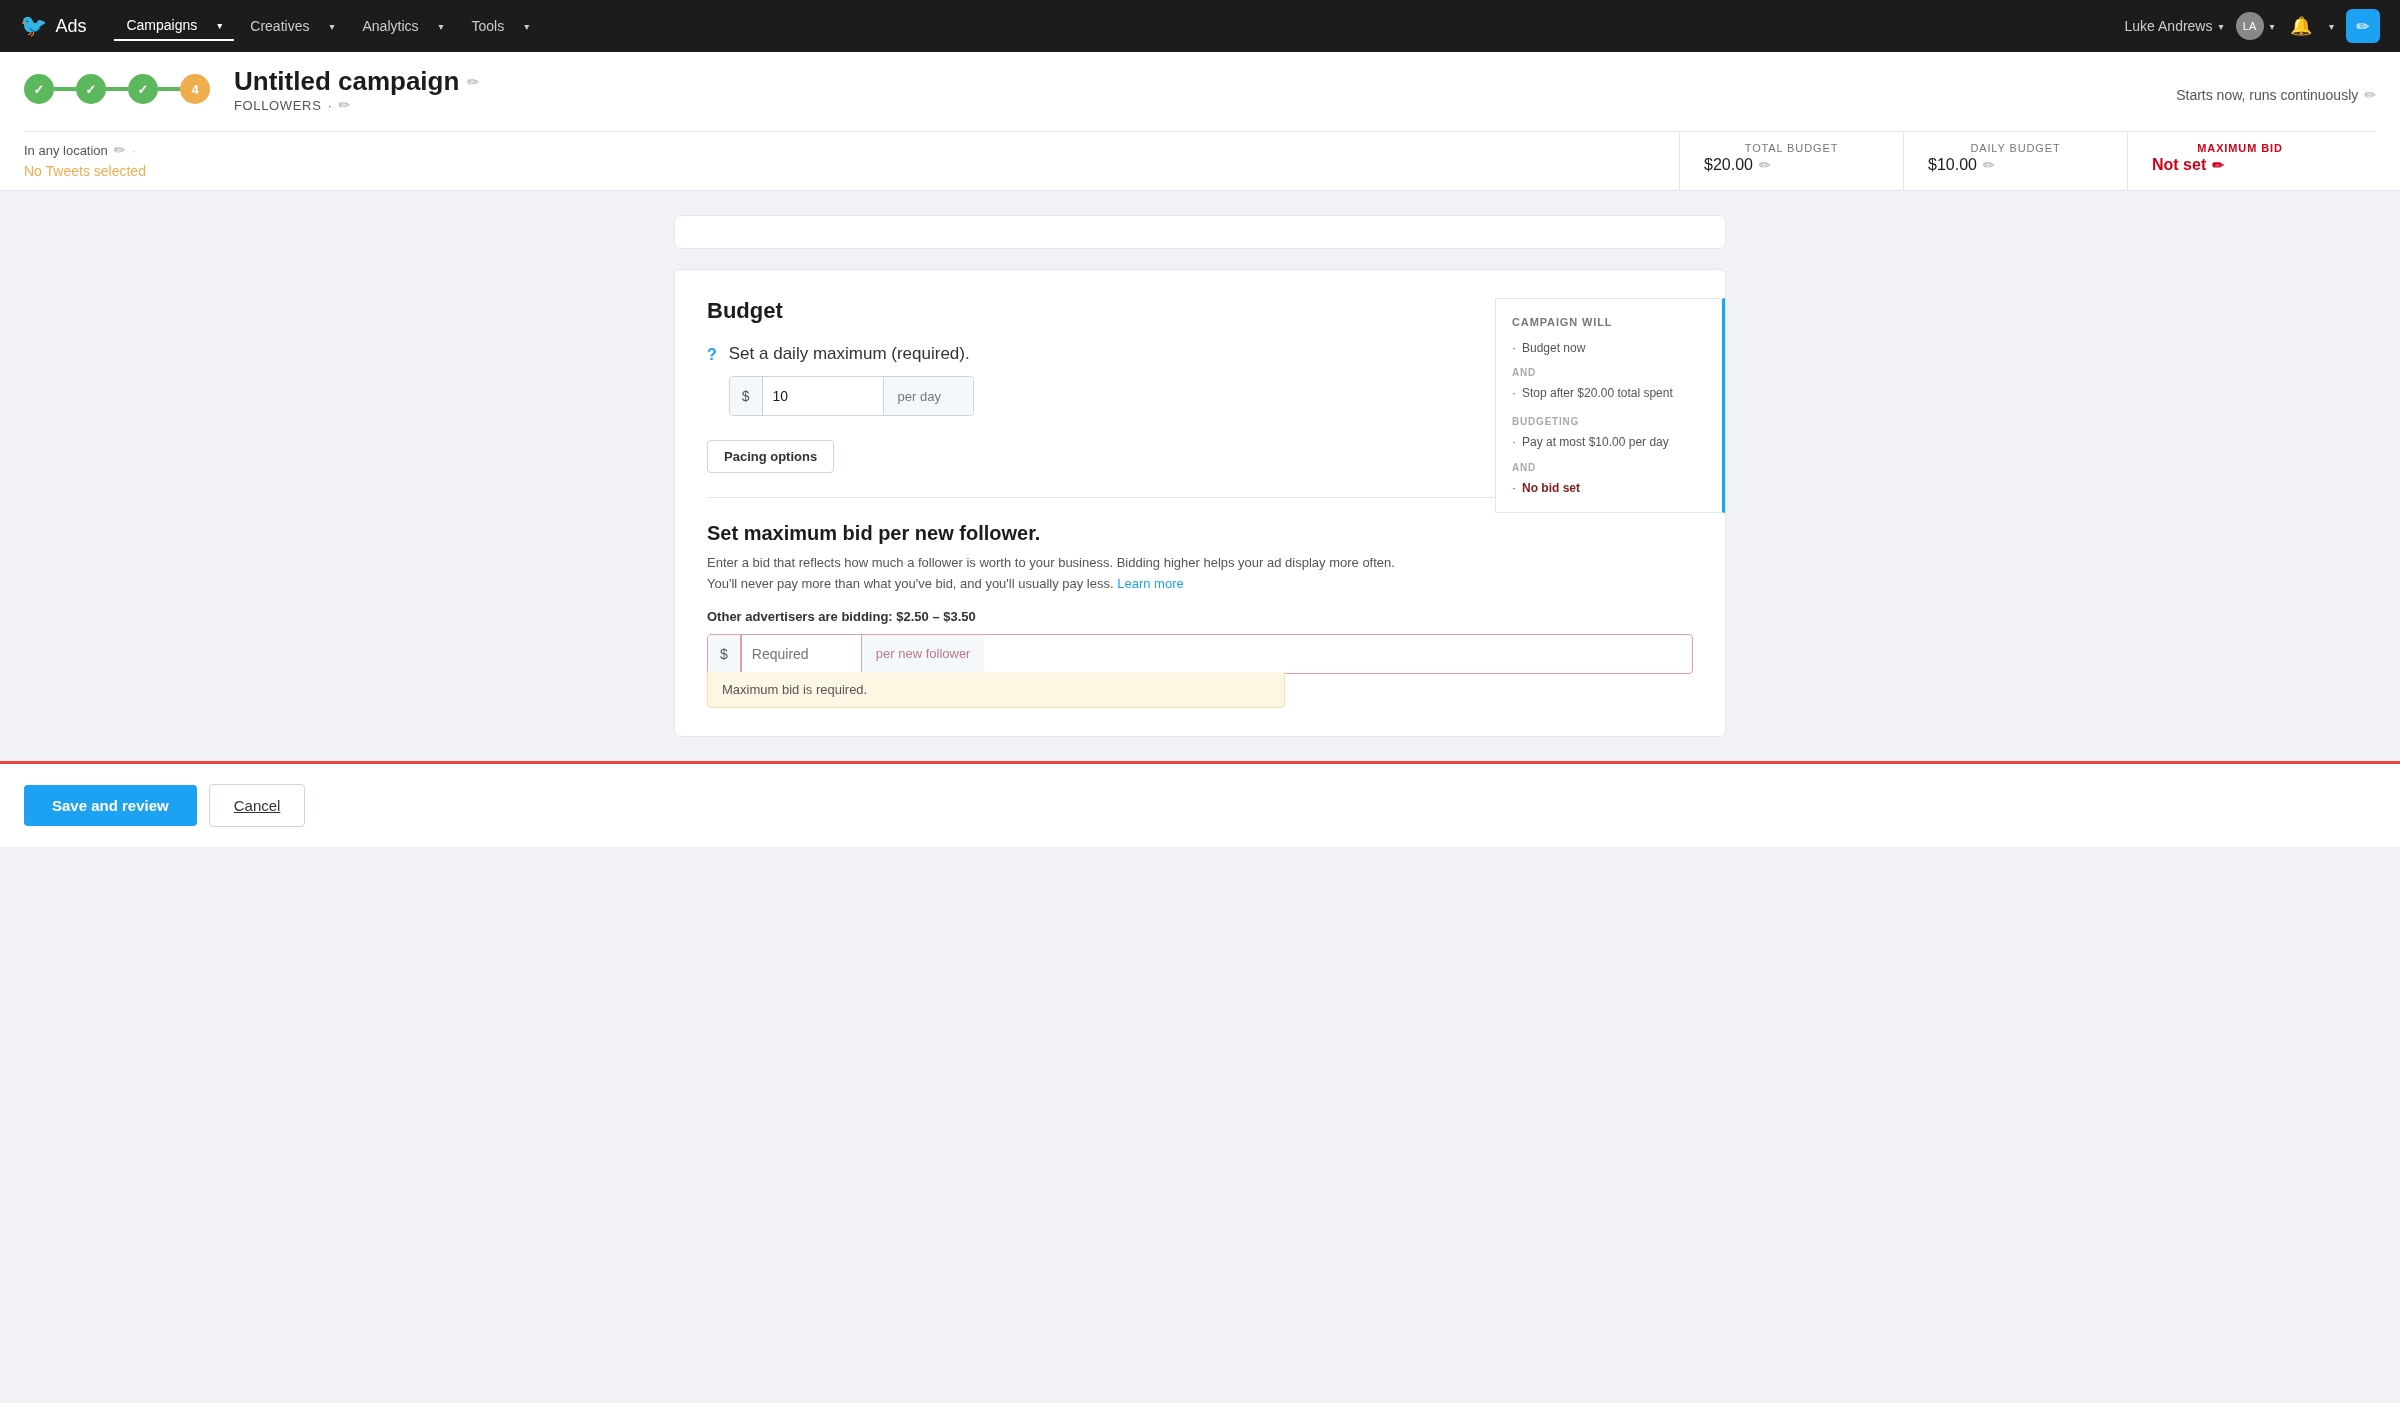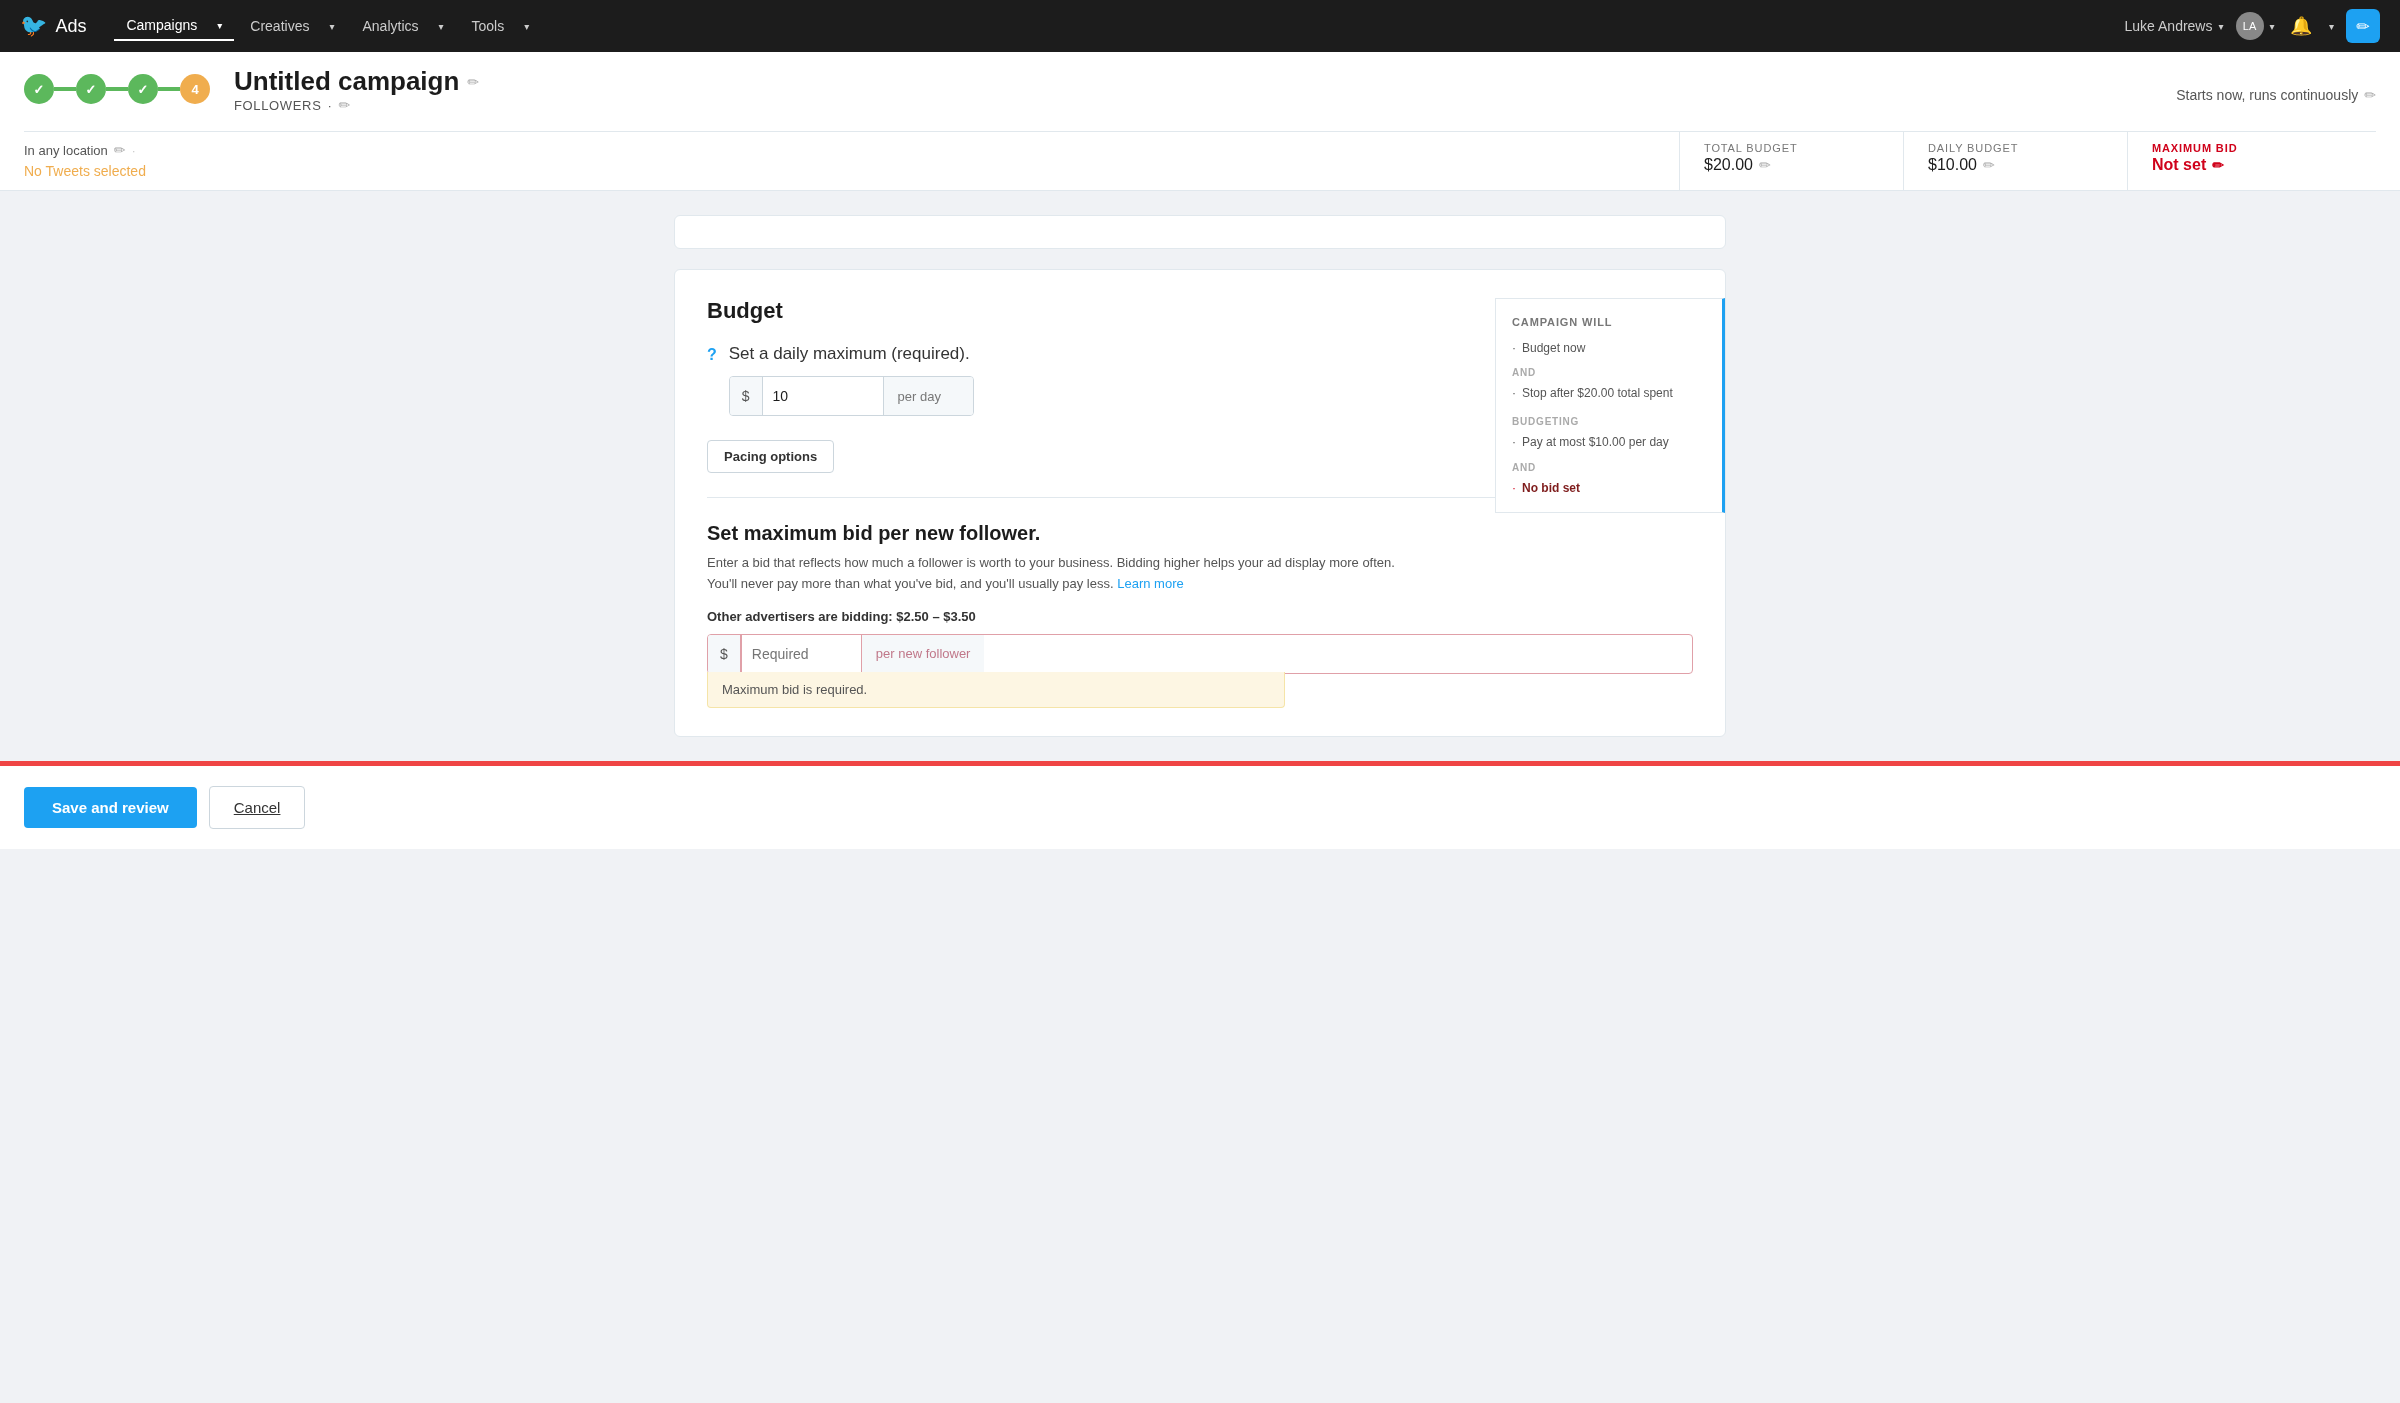--- a/index.html
+++ b/index.html
@@ -163,20 +163,21 @@
       border-right: 1px solid #e1e8ed;
       margin-right: 24px;
     }
     .metric-cell:last-child { border-right: none; }
     .metric-label {
       font-size: 11px;
       text-transform: uppercase;
       letter-spacing: 0.08em;
       color: #777;
       margin-bottom: 2px;
+      text-align: center;
     }
     .metric-value {
       font-size: 16px;
       color: #1c1c1c;
       display: flex;
       align-items: center;
       gap: 6px;
     }
     .metric-value.red { color: #d0021b; font-weight: 700; }
     .tweets-selected {
@@ -371,21 +372,21 @@
       display: flex;
       gap: 6px;
       align-items: flex-start;
     }
     .cw-bullet { color: #555; }
     .cw-red { color: #7f1d1d; font-weight: 700; }
 
     
     .footer-bar {
       background: white;
-      border-top: 5px solid #ef4444;
+      border-top: 3px solid #ef4444;
       padding: 20px 24px;
       display: flex;
       gap: 12px;
       align-items: center;
     }
     .btn-primary {
       background: #1da1f2;
       color: white;
       border: none;
       border-radius: 4px;

